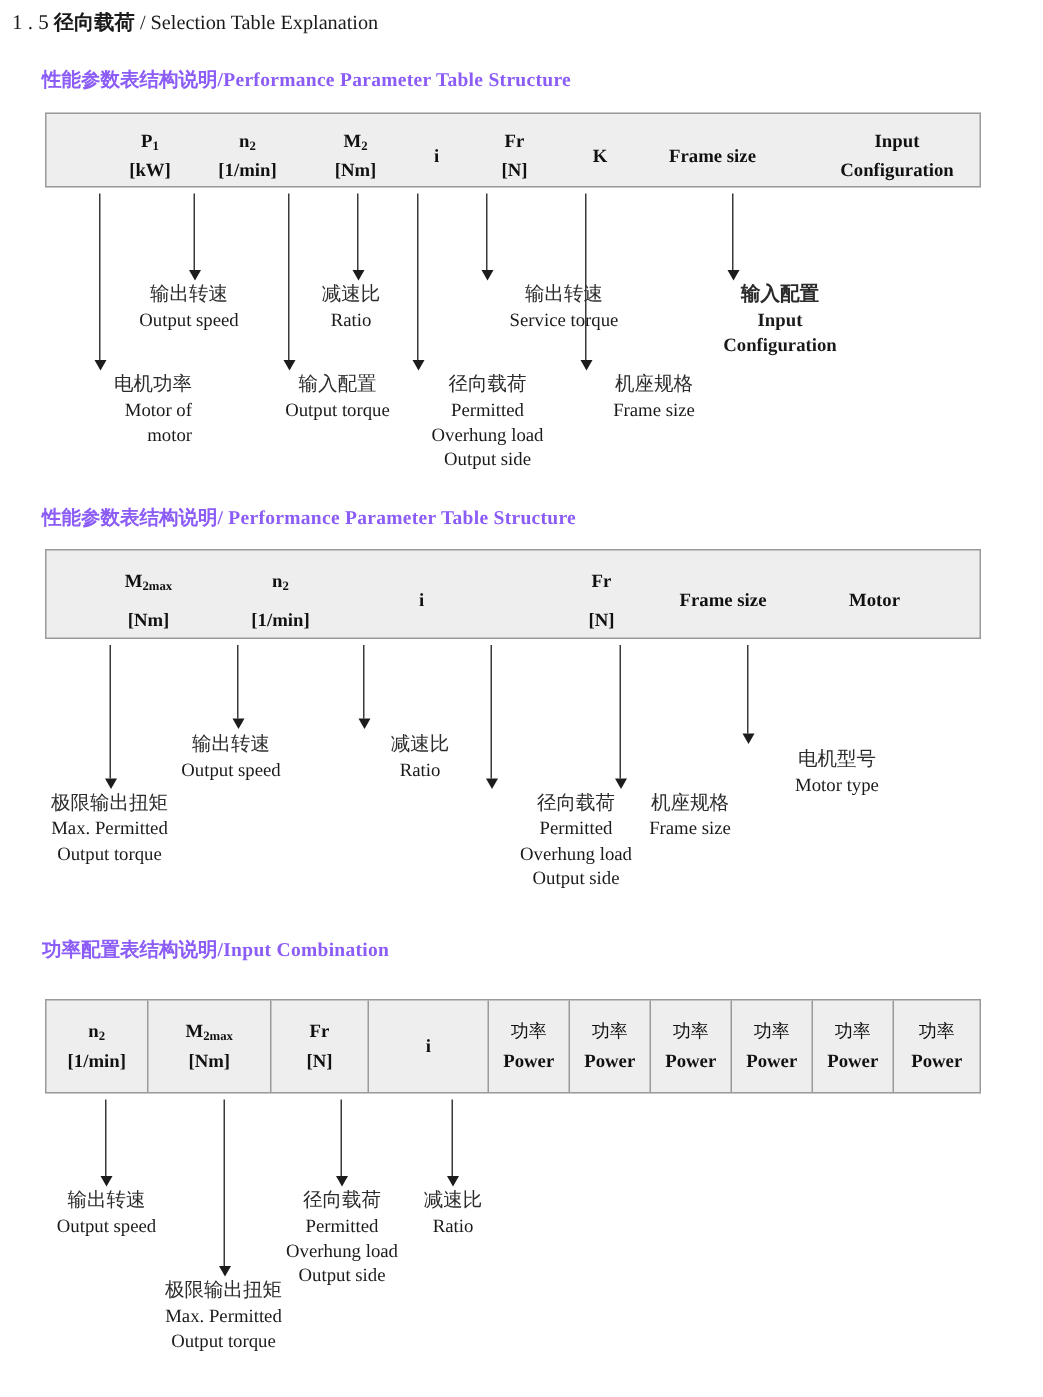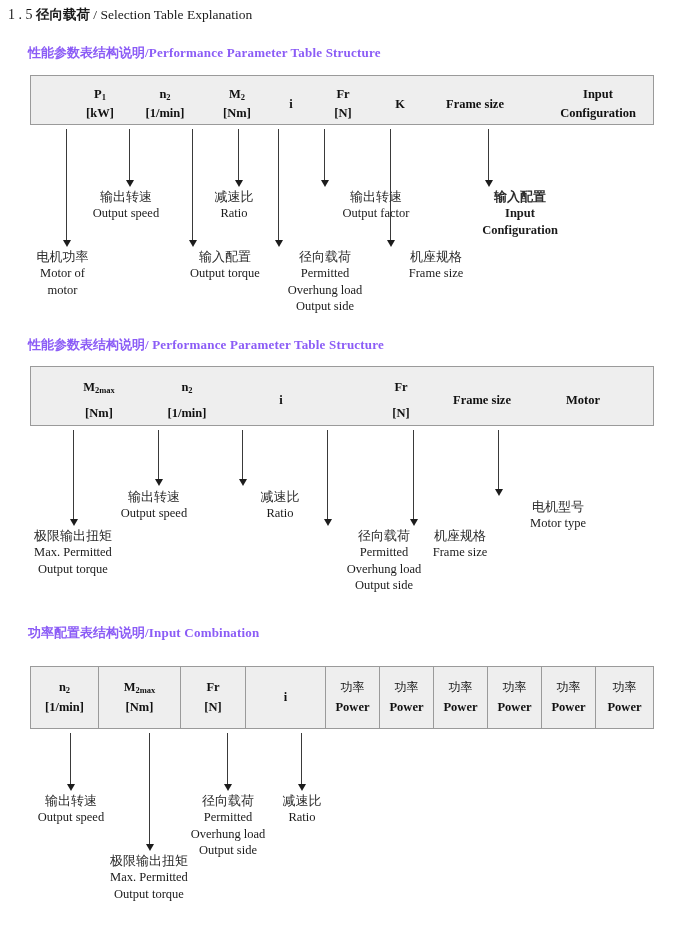--- a/index.html
+++ b/index.html
@@ -212,21 +212,21 @@
 </div>
 <div class="arrow" style="left:386px; top:129px; height:118px;">
   <div class="shaft" style="height:111px;"></div>
     <div class="head" style="top:111px;"></div>
 </div>
 <div class="arrow" style="left:484px; top:129px; height:58px;">
   <div class="shaft" style="height:51px;"></div>
     <div class="head" style="top:51px;"></div>
 </div>
 
-<div class="callout" style="left:10px; top:248px; width:105px;">
+<div class="callout" style="left:23px; top:248px; width:105px;text-align:right;">
   <span class="cn">电机功率</span>
   <span class="en">Motor of</span>
   <span class="en">motor</span>
 </div>
 <div class="callout" style="left:74px; top:188px; width:104px;">
   <span class="cn">输出转速</span>
   <span class="en">Output speed</span>
 </div>
 <div class="callout" style="left:173px; top:248px; width:104px;">
   <span class="cn">输入配置</span>
@@ -237,21 +237,21 @@
   <span class="en">Ratio</span>
 </div>
 <div class="callout" style="left:269px; top:248px; width:112px;">
   <span class="cn">径向载荷</span>
   <span class="en">Permitted</span>
   <span class="en">Overhung load</span>
   <span class="en">Output side</span>
 </div>
 <div class="callout" style="left:322px; top:188px; width:108px;">
   <span class="cn">输出转速</span>
-  <span class="en">Output factor</span>
+  <span class="en">Service torque</span>
 </div>
 <div class="callout" style="left:386px; top:248px; width:100px;">
   <span class="cn">机座规格</span>
   <span class="en">Frame size</span>
 </div>
 <div class="callout" style="left:468px; top:188px; width:104px;font-weight:bold;">
   <span class="cn">输入配置</span>
   <span class="en">Input</span>
   <span class="en">Configuration</span>
 </div>

